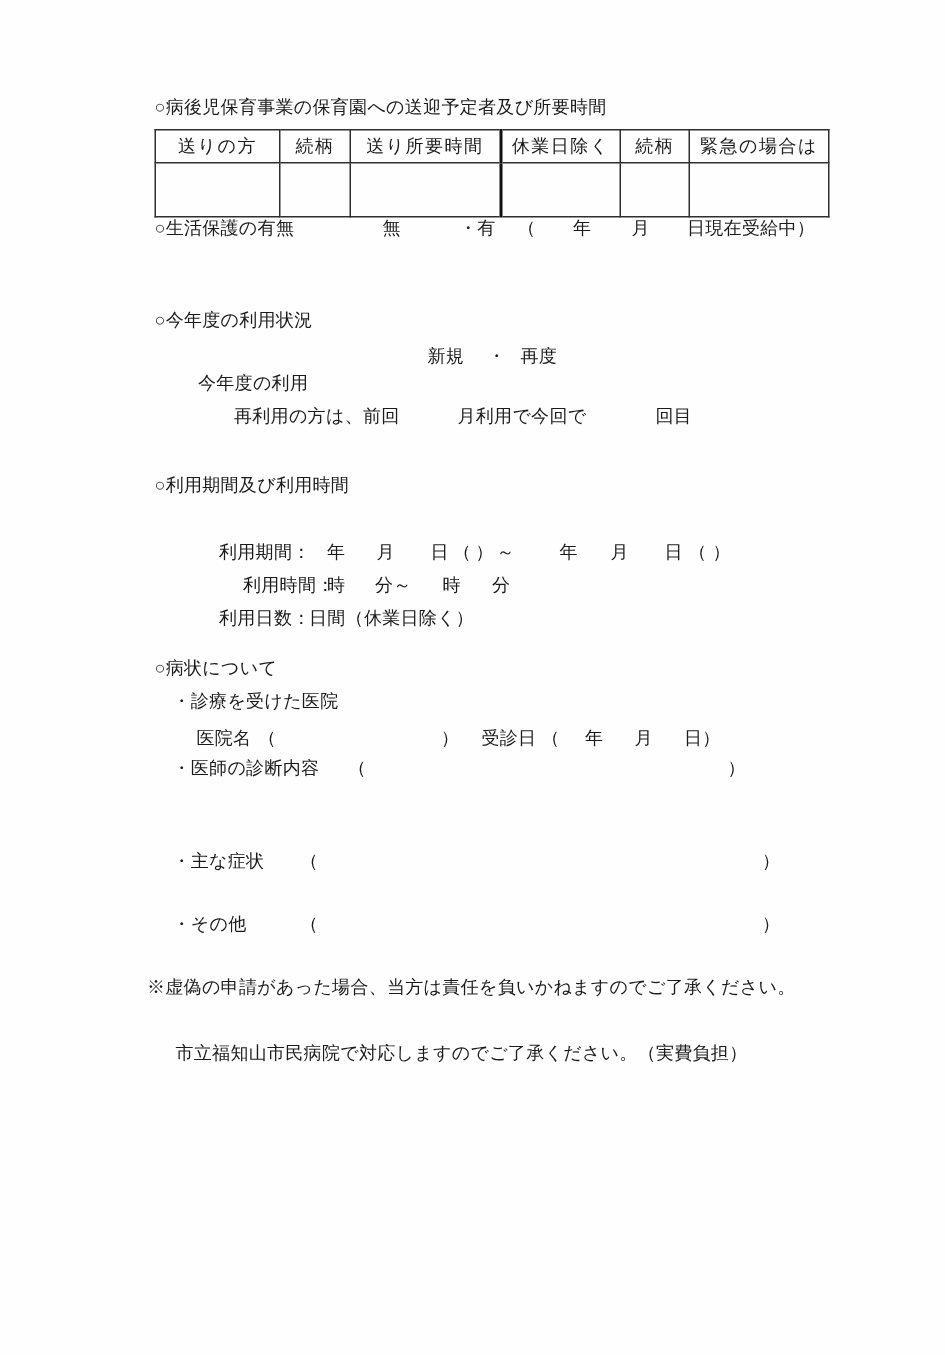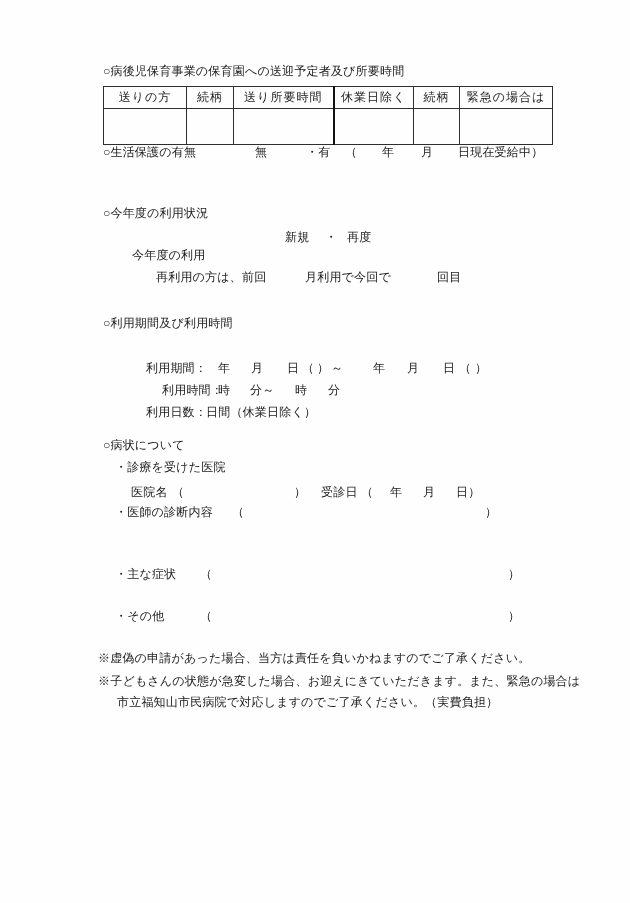--- a/index.html
+++ b/index.html
@@ -133,16 +133,15 @@
 
   <span class="t" style="left:115px;top:566px">・主な症状</span>
   <span class="t" style="left:200px;top:566px">（</span>
   <span class="t" style="left:508px;top:566px">）</span>
 
   <span class="t" style="left:115px;top:608px">・その他</span>
   <span class="t" style="left:200px;top:608px">（</span>
   <span class="t" style="left:508px;top:608px">）</span>
 
   <span class="t" style="left:98px;top:650px">※虚偽の申請があった場合、当方は責任を負いかねますのでご了承ください。</span>
-  <span class="t" style="left:98px;top:673px">※子どもさんの状態が急変した場合、お迎えにきていただきます。また、緊急の場合は</span>
   <span class="t" style="left:117px;top:694px">市立福知山市民病院で対応しますのでご了承ください。（実費負担）</span>
 
 </div>
 
 </body></html>

